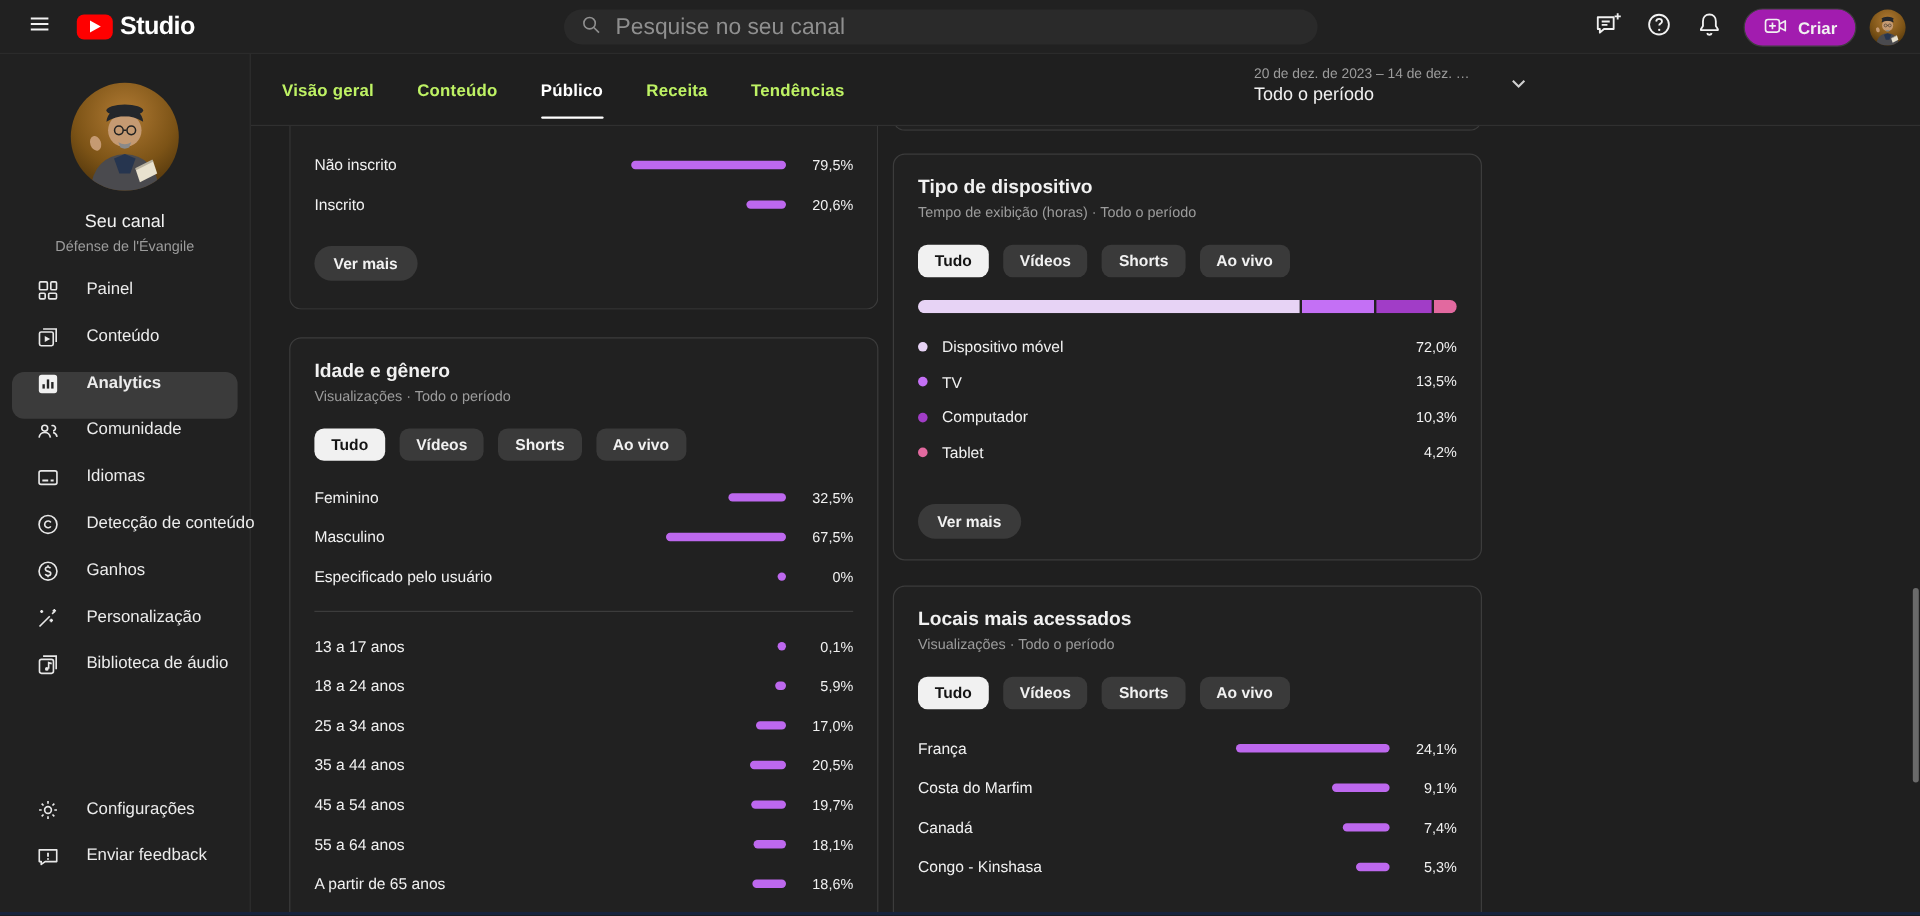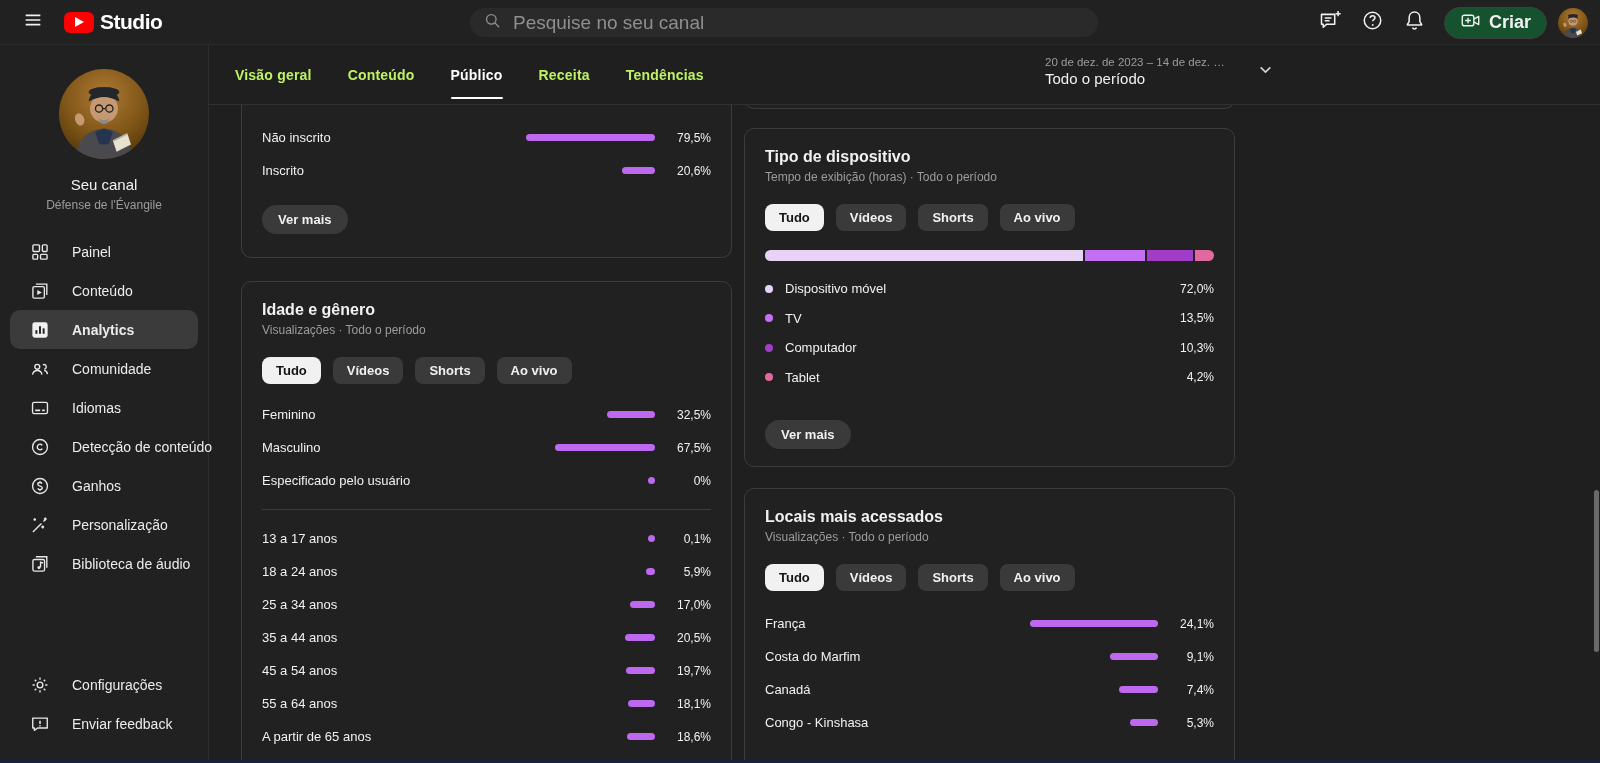--- a/index.html
+++ b/index.html
@@ -22,37 +22,37 @@
     border-radius:15px;display:flex;align-items:center;padding:0 13px;gap:11px}
   .search svg{width:19px;height:19px;flex:none}
   .search input{background:transparent;border:none;outline:none;color:#f1f1f1;font-size:19px;
     width:100%;font-family:inherit}
   ::placeholder{color:#8f8f8f}
   .topbar-right{position:absolute;right:12px;top:0;height:45px;display:flex;align-items:center;gap:6px}
   .icon-btn{width:36px;height:36px;border-radius:50%;display:flex;align-items:center;
     justify-content:center;cursor:pointer}
   .icon-btn svg{width:23px;height:23px}
   .create-btn{display:flex;align-items:center;gap:8px;height:32px;padding:0 15px;
-    border:1px solid #3e3e3e;border-radius:17px;color:#f1f1f1;font-size:18px;font-weight:700;
-    margin:0 5px;cursor:pointer;background:#14532d}
+    border:1px solid #3e3e3e;border-radius:17px;color:#f1f1f1;font-size:14px;font-weight:700;
+    margin:0 5px;cursor:pointer;background:#a21caf}
   .create-btn svg{width:21px;height:21px}
   .avatar{width:30px;height:30px;border-radius:50%;overflow:hidden;cursor:pointer;flex:none;
     background:radial-gradient(circle at 50% 30%,#b07a33,#7c5316 55%,#3c2707 100%)}
   .avatar svg,.channel-avatar svg{width:100%;height:100%;display:block}
 
   
   .sidebar{position:absolute;left:0;top:45px;width:209px;bottom:0;background:#212121;
     border-right:1px solid #2e2e2e;z-index:40}
   .channel{display:flex;flex-direction:column;align-items:center;padding-top:24px}
   .channel-avatar{width:90px;height:90px;border-radius:50%;overflow:hidden;cursor:pointer;
     background:radial-gradient(circle at 50% 30%,#b07a33,#7c5316 55%,#3c2707 100%)}
   .channel-name{margin-top:17px;color:#f1f1f1;font-size:15px;font-weight:400}
   .channel-sub{margin-top:5px;color:#9c9c9c;font-size:12px}
   .side-menu{margin-top:20px}
-  .side-item{display:flex;align-items:center;height:39px;padding-left:30px;gap:22px;cursor:pointer}
+  .side-item{display:flex;height:39px;padding-left:30px;gap:22px;cursor:pointer}
   .side-item.active{background:#3b3b3b;border-radius:10px;margin:0 10px;padding-left:20px}
   .side-item.active .side-label{font-weight:700}
   .side-icon{width:20px;height:20px;display:flex;flex:none}
   .side-icon svg{width:20px;height:20px}
   .side-label{color:#ececec;font-size:14px;white-space:nowrap}
   .side-footer{position:absolute;bottom:20px;left:0;right:0}
 
   
   .content{position:absolute;left:209px;top:45px;right:0;bottom:0;background:#1f1f1f;overflow:hidden}
   .tabbar{position:absolute;top:0;left:0;right:0;height:60px;background:#1f1f1f;

